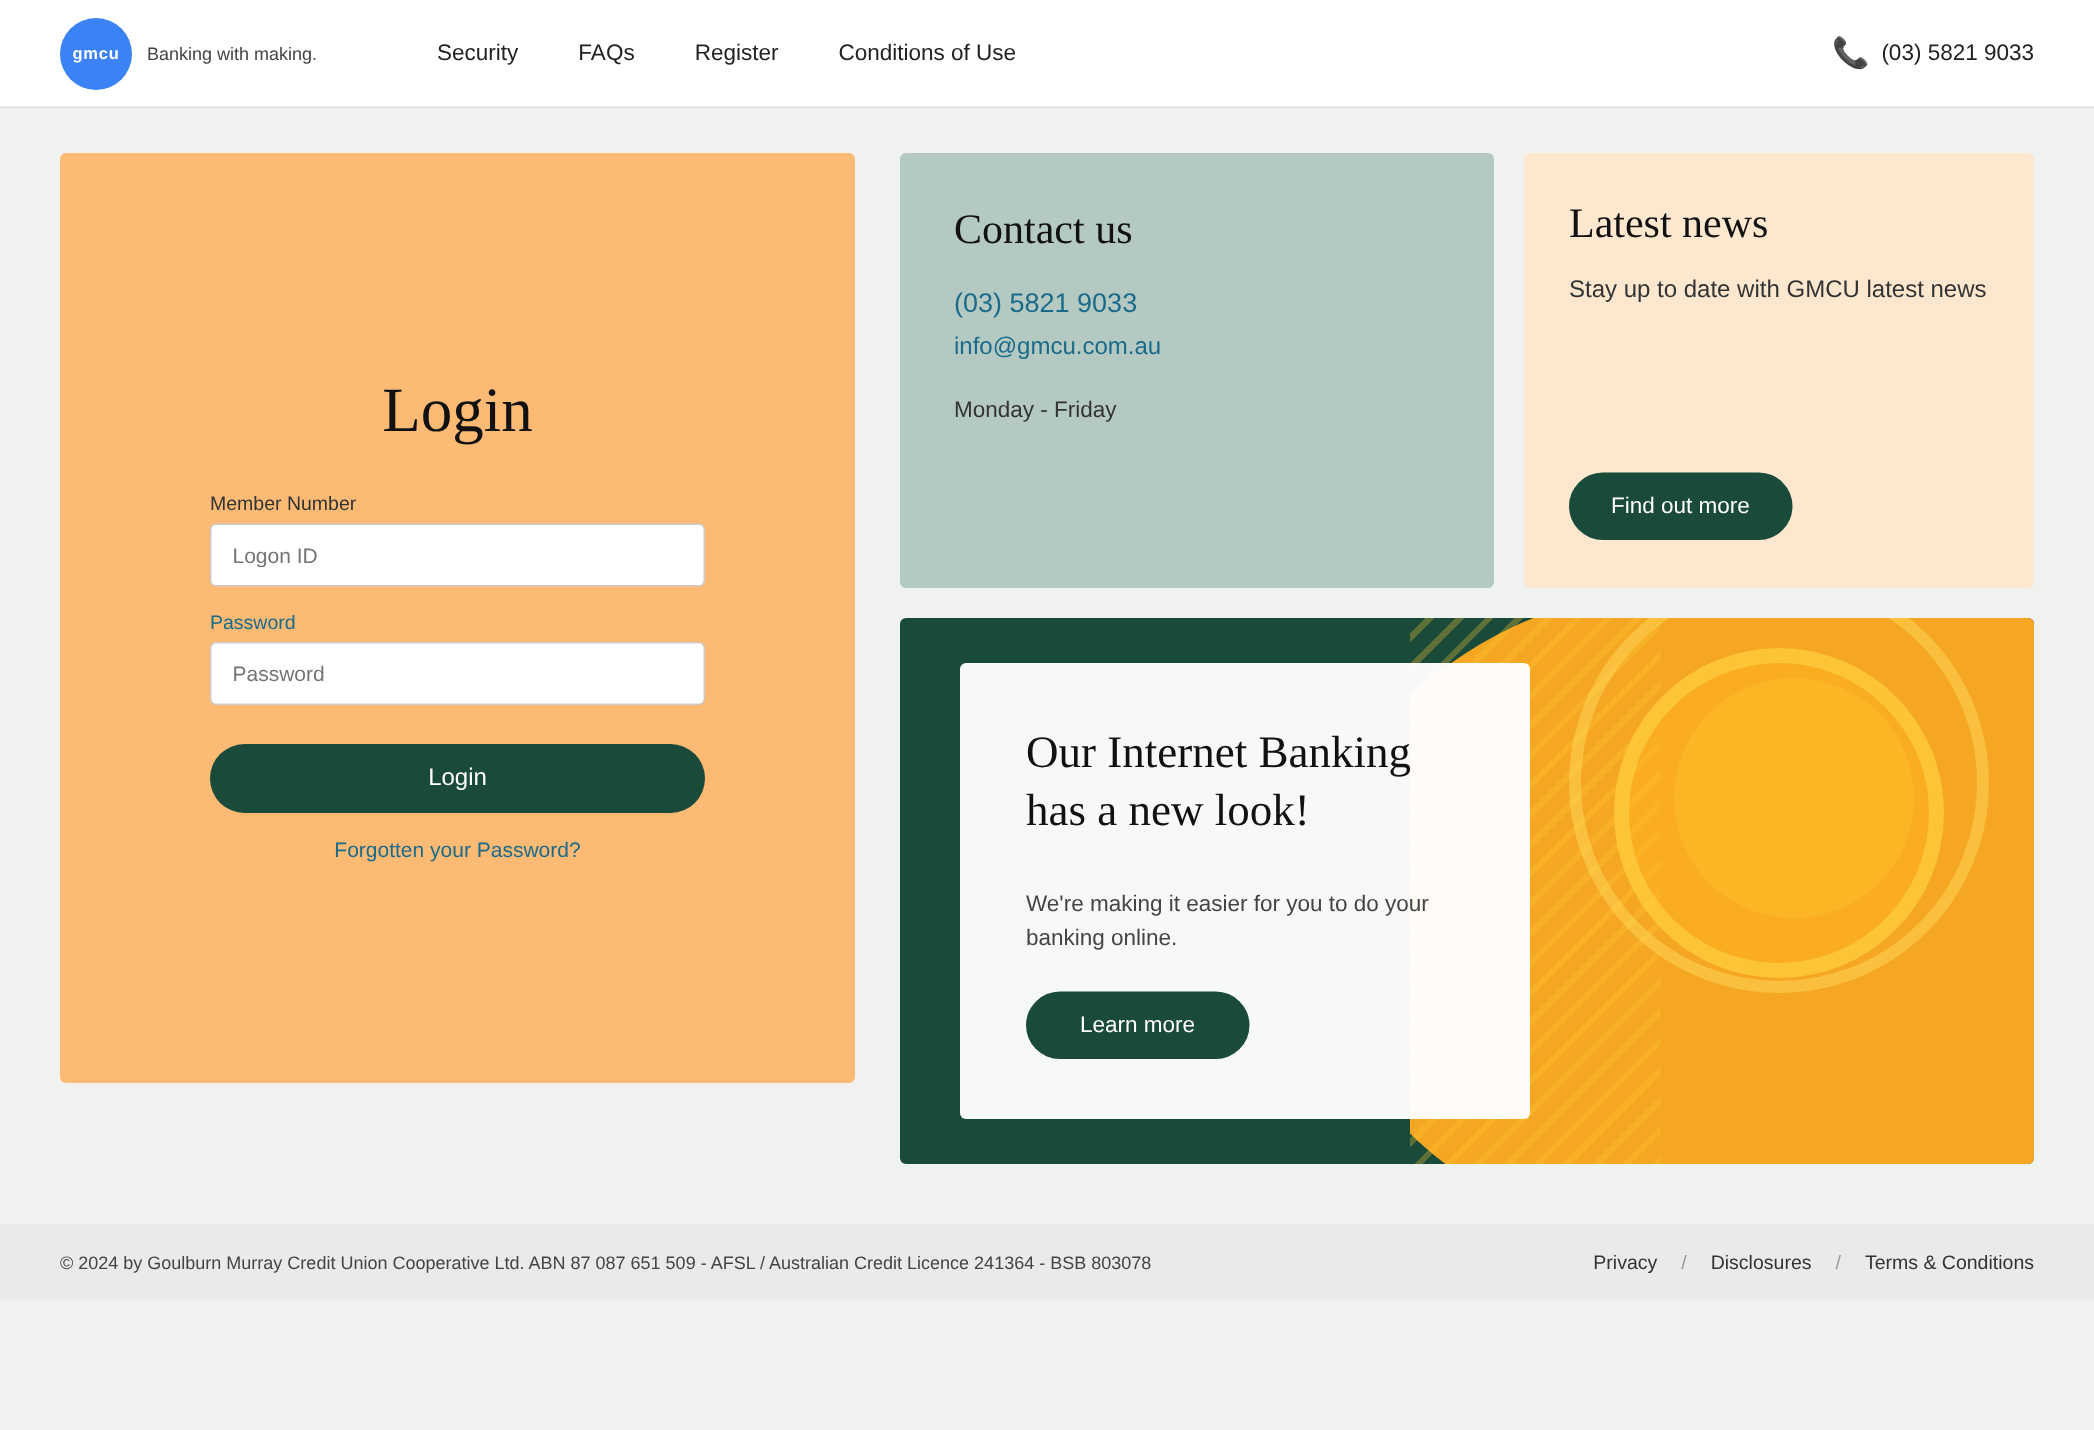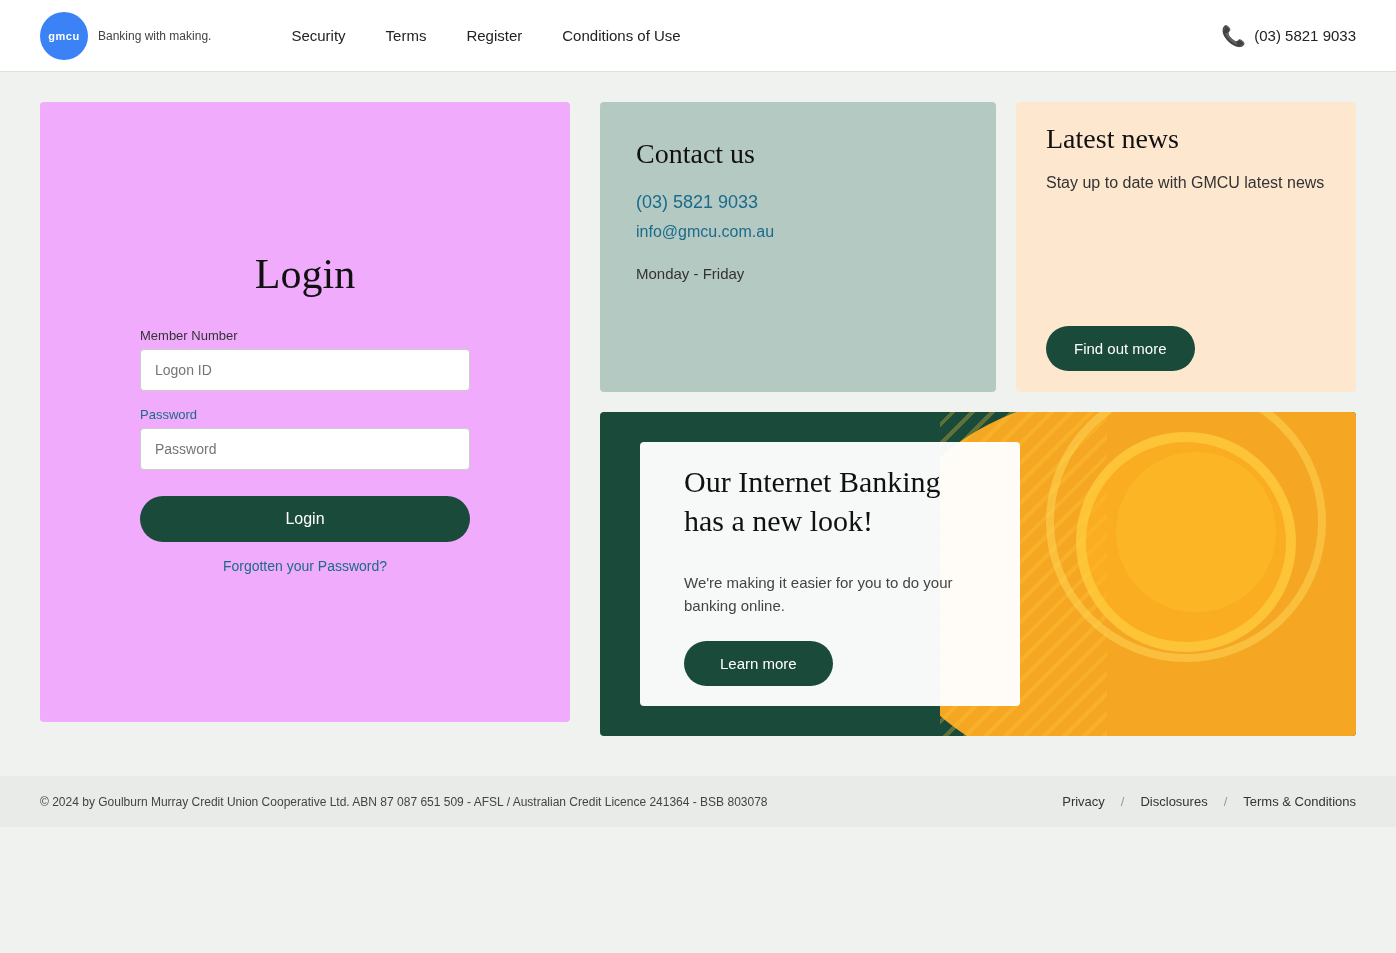--- a/index.html
+++ b/index.html
@@ -71,21 +71,21 @@
       display: flex;
       gap: 0;
       padding: 30px 40px;
       max-width: 1396px;
       margin: 0 auto;
       align-items: flex-start;
     }
 
     
     .login-panel {
-      background: #f0abfc;
+      background: #fdba74;
       border-radius: 4px;
       padding: 40px 60px;
       width: 530px;
       min-height: 620px;
       display: flex;
       flex-direction: column;
       justify-content: center;
       align-items: center;
       flex-shrink: 0;
     }
@@ -186,21 +186,21 @@
       font-size: 15px;
       color: #333;
       font-family: Arial, sans-serif;
       margin-bottom: 6px;
     }
 
     
     .news-panel {
       background: #fde8cf;
       border-radius: 4px;
-      padding: 21px 30px;
+      padding: 32px 30px;
       width: 340px;
       flex-shrink: 0;
       min-height: 290px;
       display: flex;
       flex-direction: column;
       justify-content: space-between;
       gap: 12px;
     }
     .news-title {
       font-size: 28px;
@@ -234,21 +234,21 @@
       border-radius: 4px;
       min-height: 320px;
       position: relative;
       overflow: hidden;
       display: flex;
       align-items: center;
     }
     .banner-content {
       background: rgba(255,255,255,0.97);
       border-radius: 4px;
-      padding: 20px 44px;
+      padding: 40px 44px;
       margin: 30px 0 30px 40px;
       max-width: 380px;
       z-index: 2;
       position: relative;
     }
     .banner-title {
       font-size: 30px;
       color: #111;
       font-family: Georgia, serif;
       line-height: 1.3;
@@ -342,21 +342,21 @@
 
 <header>
   <a class="logo-area" href="#">
     <div class="logo-circle">
       <span>gmcu</span>
     </div>
     <span class="logo-tagline">Banking with making.</span>
   </a>
   <nav>
     <a href="#">Security</a>
-    <a href="#">Terms</a>
+    <a href="#">FAQs</a>
     <a href="#">Register</a>
     <a href="#">Conditions of Use</a>
   </nav>
   <div class="header-phone">
     <span class="phone-icon">📞</span>
     <span>(03) 5821 9033</span>
   </div>
 </header>
 
 <div class="main-content">

